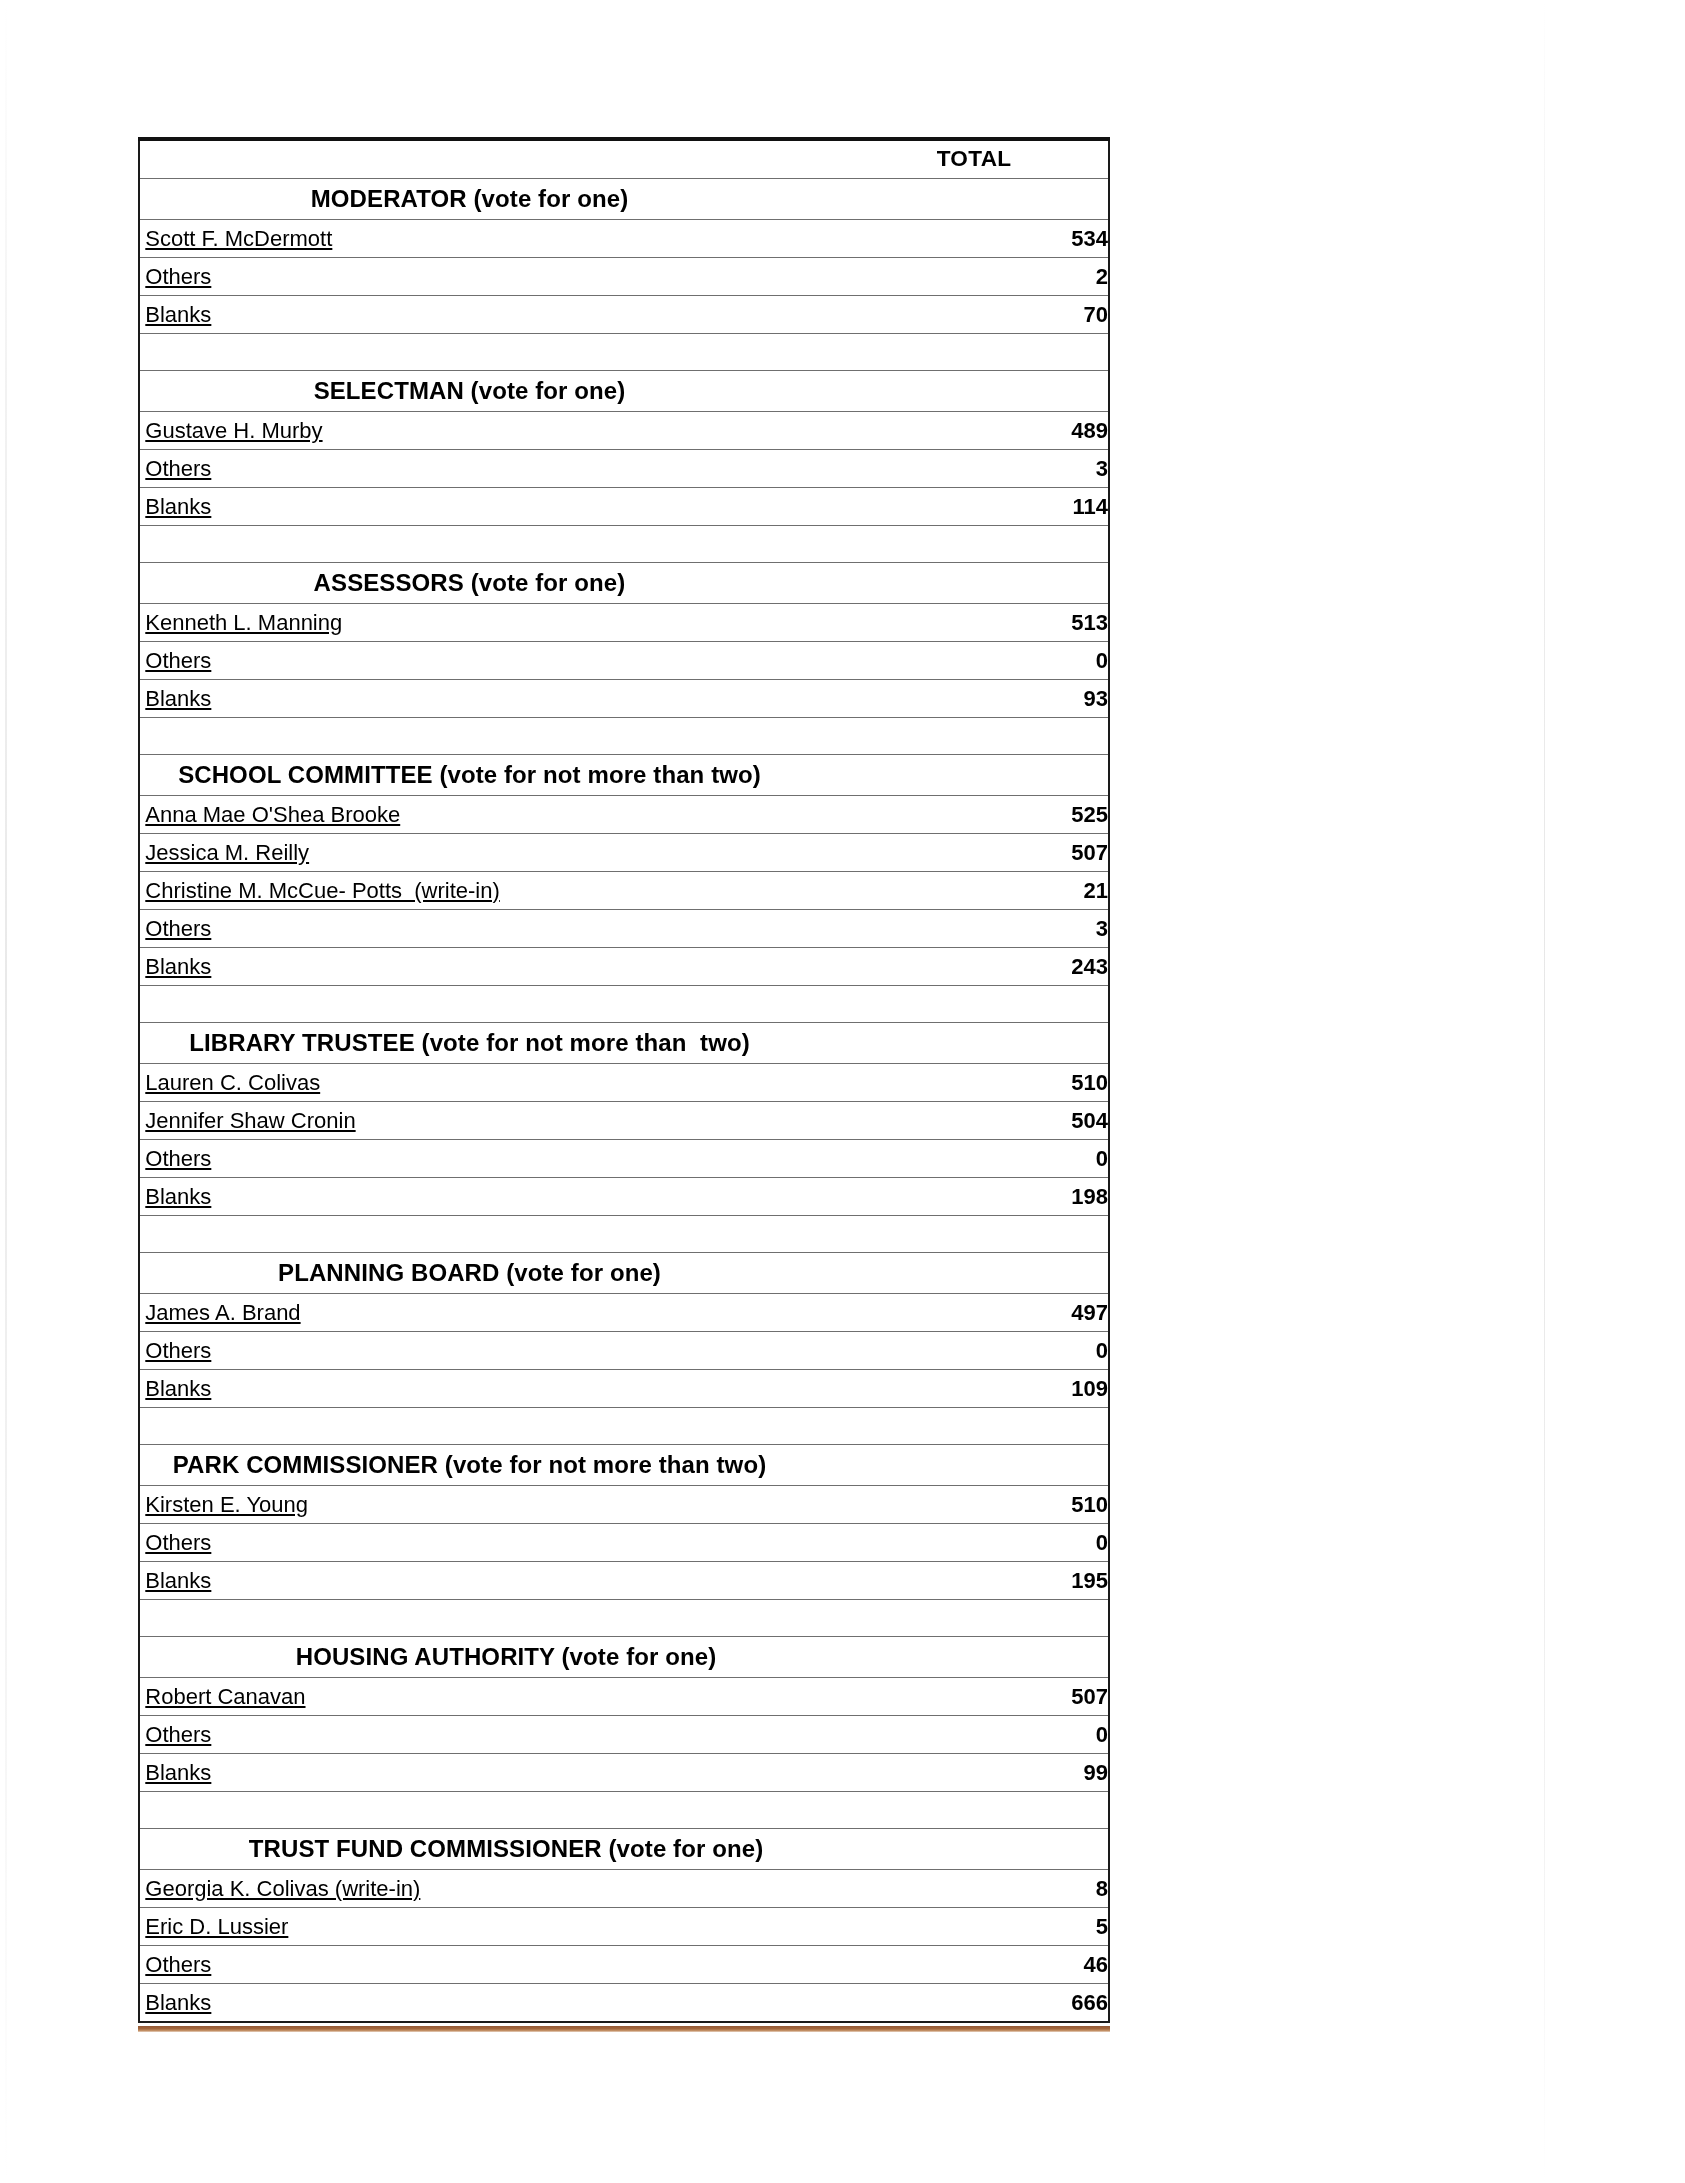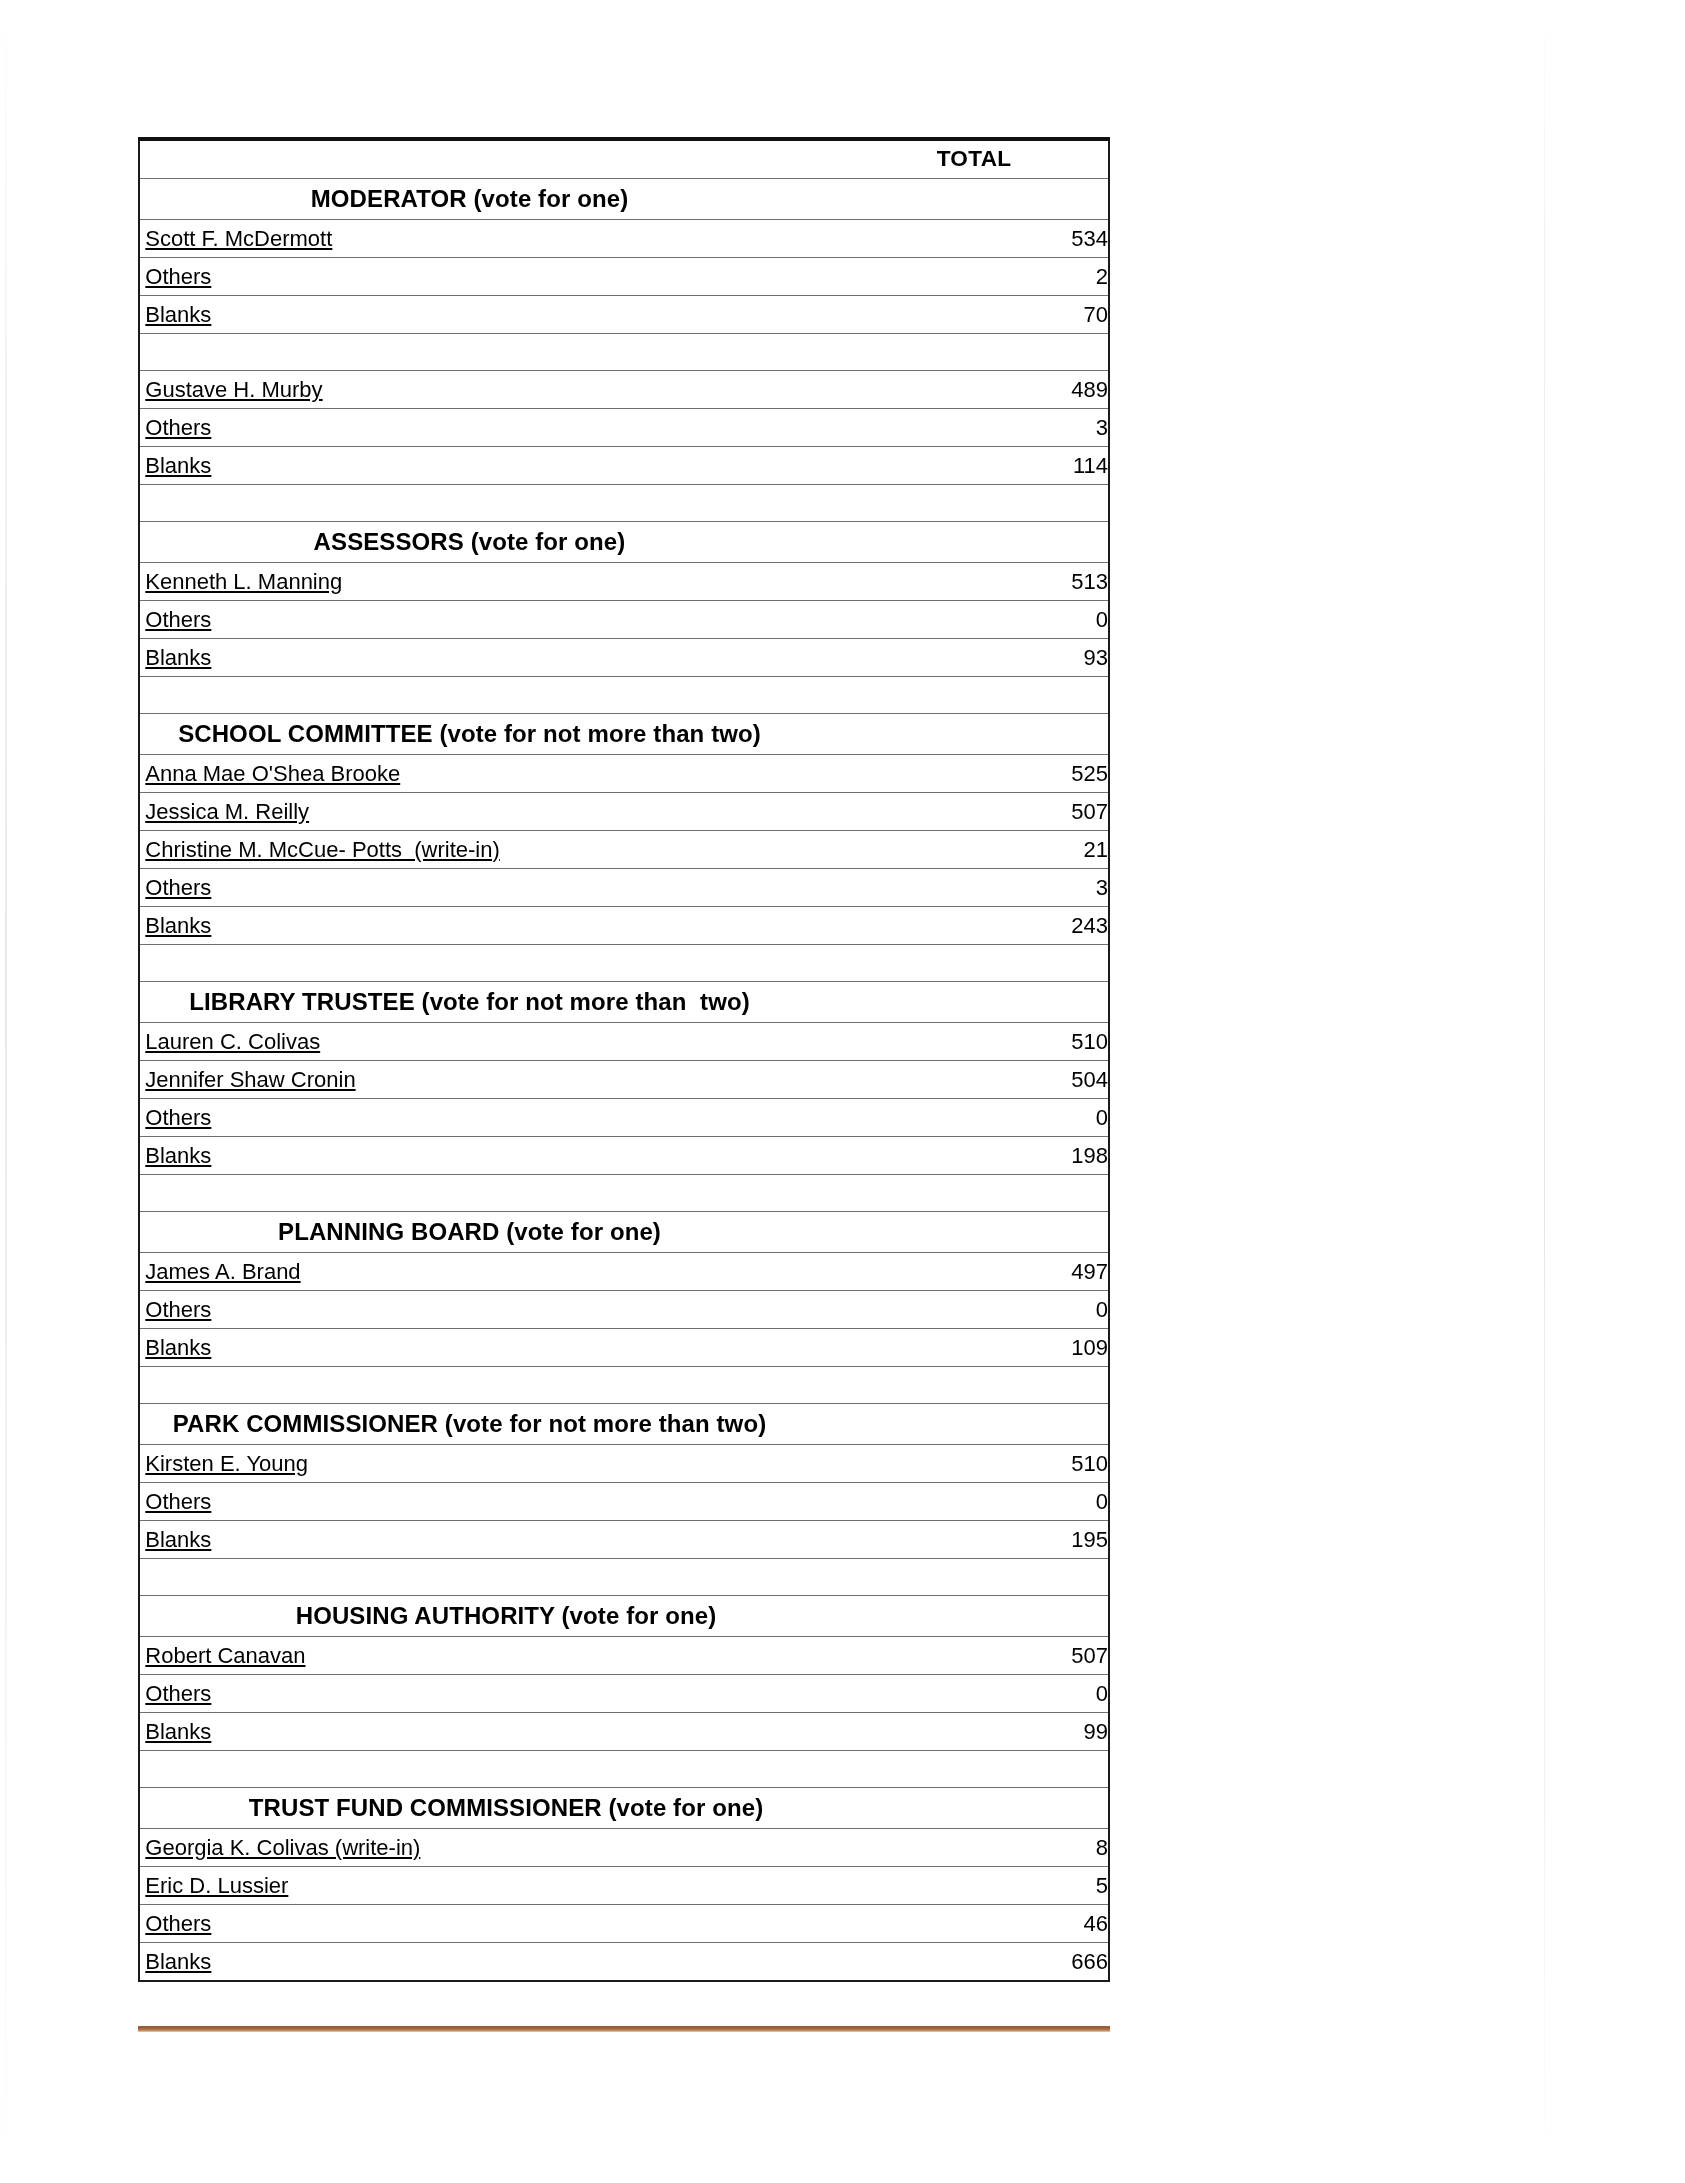--- a/index.html
+++ b/index.html
@@ -111,21 +111,21 @@
     font-weight: 400;
     line-height: 1;
     padding-left: 5.3px;
     white-space: pre;
     text-decoration: underline;
   }
 
   .vote-count {
     display: inline-block;
     font-size: 22px;
-    font-weight: 400;
+    font-weight: 700;
     line-height: 1;
   }
 
   
   .bottom-shadow {
     position: absolute;
     left: 138px;
     width: 972px;
     height: 6px;
     background: linear-gradient(to bottom, #8a4a24 0%, #9b5a2c 45%, #c08a5c 80%, #e8d4c4 100%);
@@ -174,20 +174,26 @@
           <tr class="candidate-row">
             <td class="label-cell">
               <span class="candidate-name">Blanks</span>
             </td>
             <td class="total-cell"><span class="vote-count">70</span></td>
           </tr>
           <tr class="spacer-row">
             <td class="label-cell"></td>
             <td class="total-cell"></td>
           </tr>
+          <tr class="office-row">
+            <td class="label-cell">
+              <span class="office-title center">SELECTMAN (vote for one)</span>
+            </td>
+            <td class="total-cell"></td>
+          </tr>
           <tr class="candidate-row">
             <td class="label-cell">
               <span class="candidate-name">Gustave H. Murby</span>
             </td>
             <td class="total-cell"><span class="vote-count">489</span></td>
           </tr>
           <tr class="candidate-row">
             <td class="label-cell">
               <span class="candidate-name">Others</span>
             </td>

